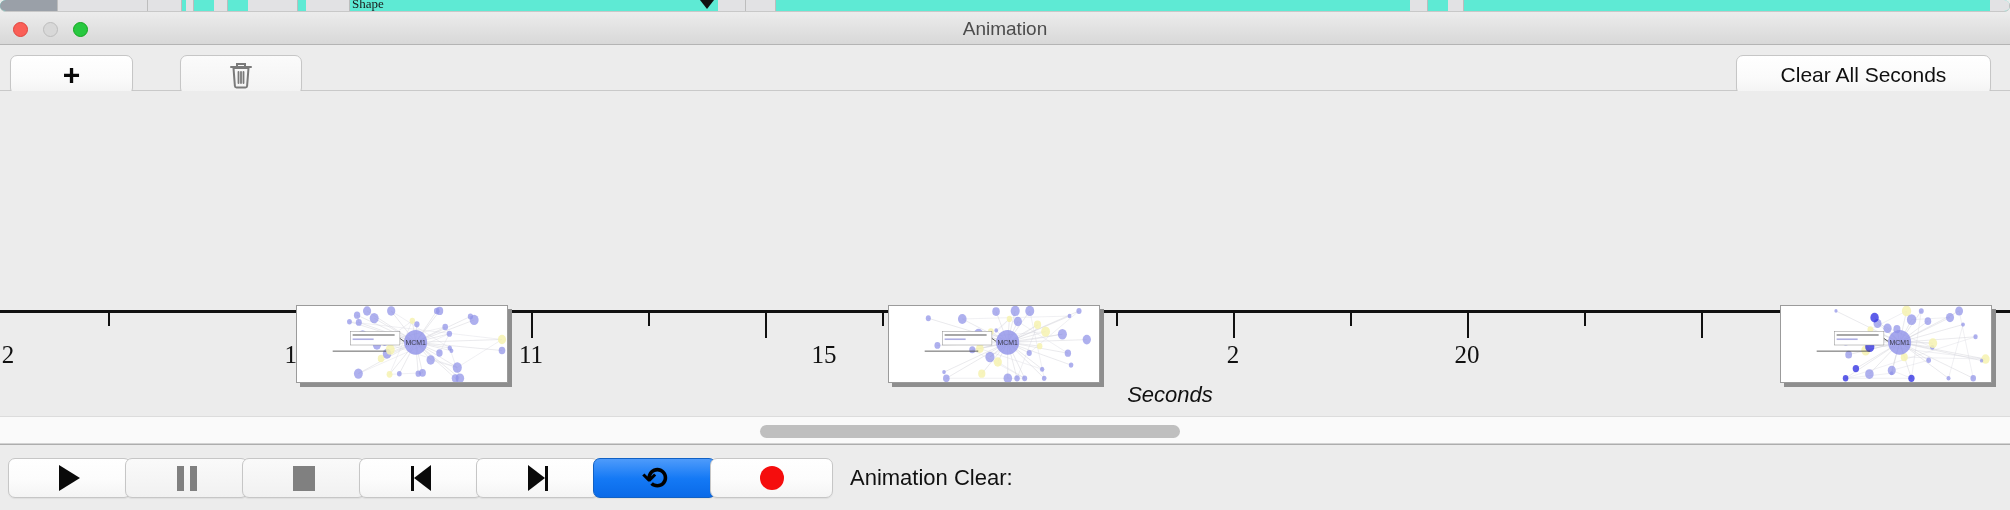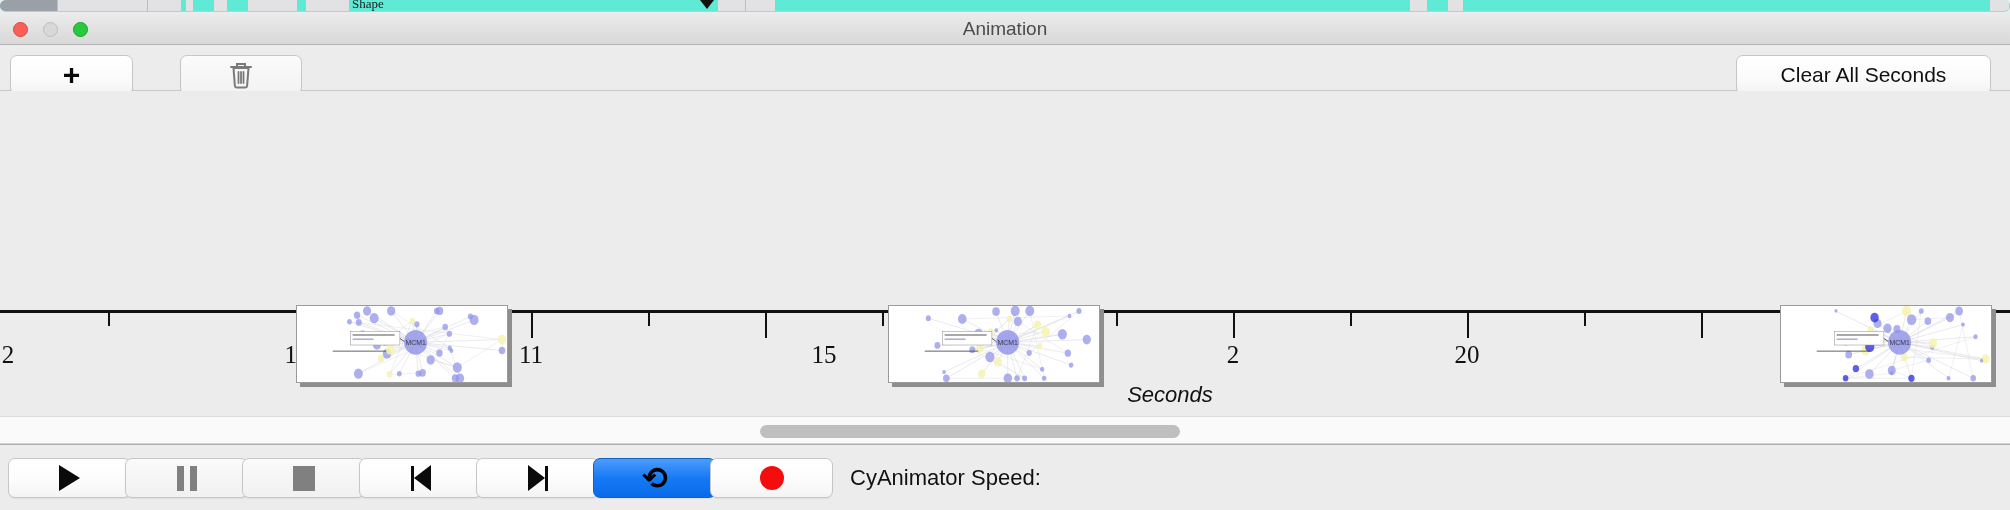--- a/index.html
+++ b/index.html
@@ -541,16 +541,16 @@
           <i class="tri"></i>
           <i class="bar"></i>
         </span>
     </div>
     <div class="pbtn active" id="btn-loop">
       <span class="gly-loop">⟳</span>
     </div>
     <div class="pbtn" id="btn-record">
       <span class="gly-record"></span>
     </div>
-    <div class="speed-label">CyAnimator Speed:</div>
+    <div class="speed-label">Animation Clear:</div>
 
   </div>
 </div>
 
 </body></html>

